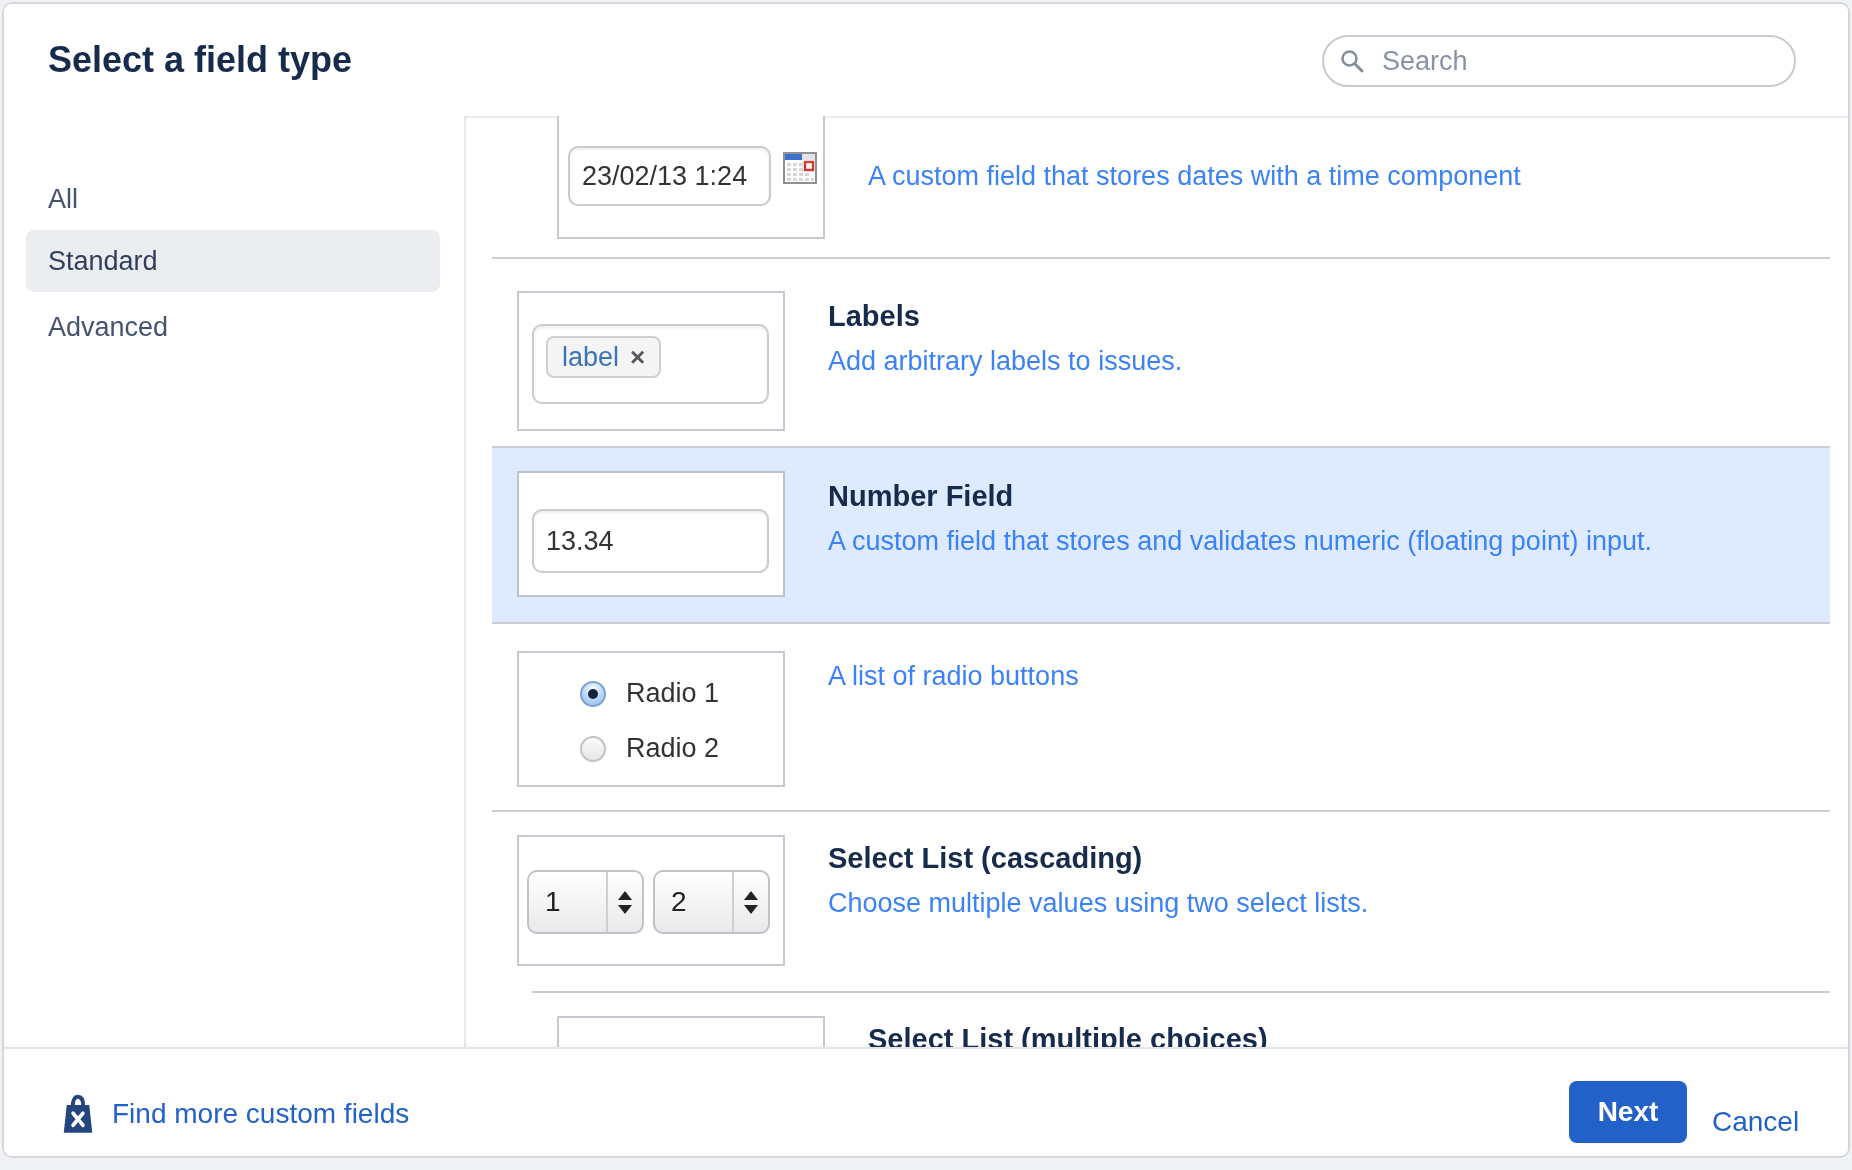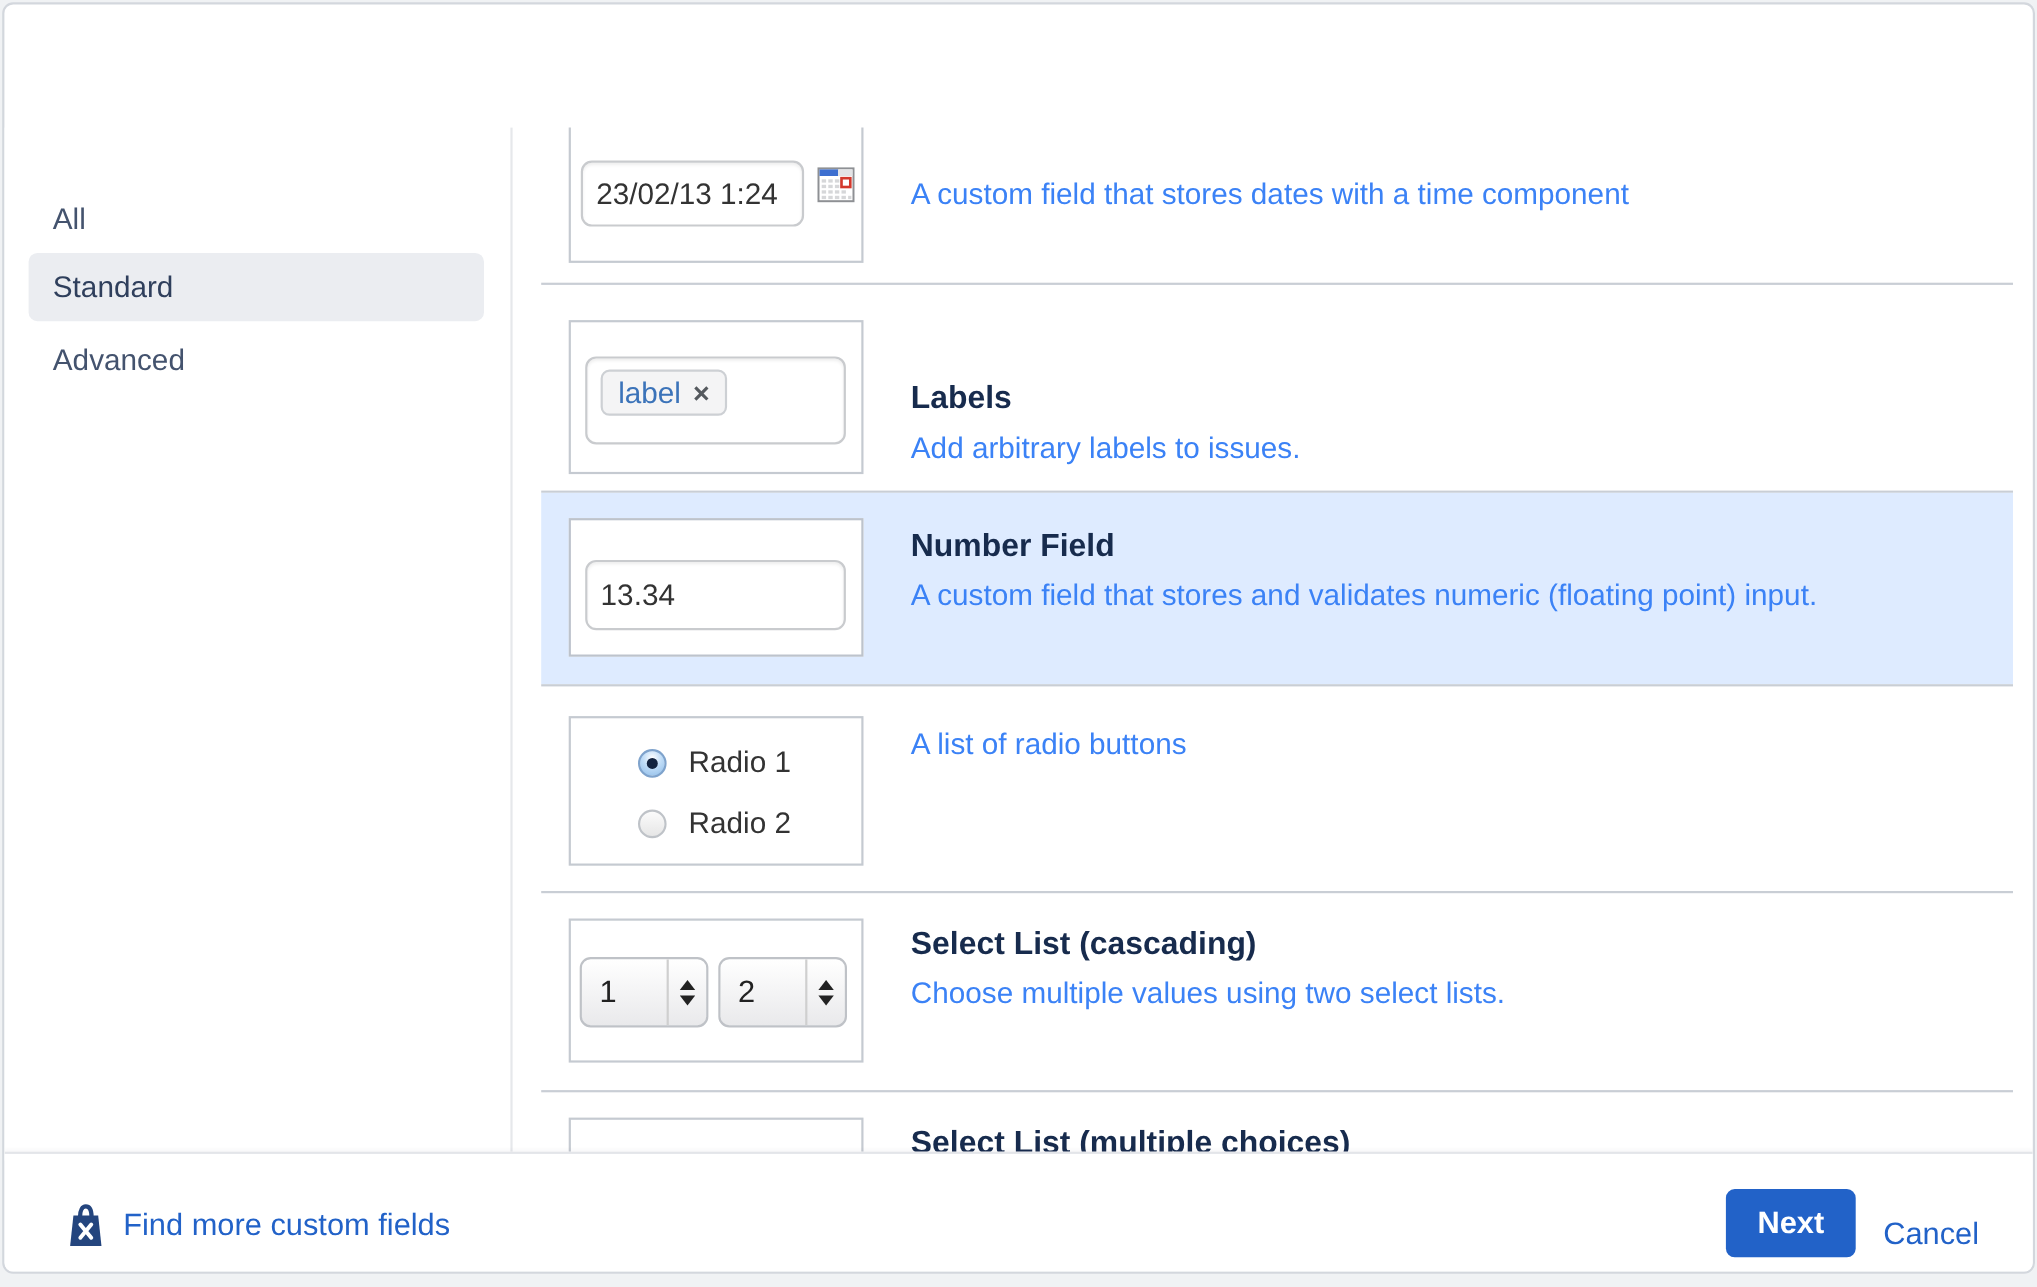--- a/index.html
+++ b/index.html
@@ -32,21 +32,21 @@
   .side-item {
     position:absolute; left:22px; width:414px; height:62px;
     display:flex; align-items:center; padding-left:22px; box-sizing:border-box;
     border-radius:8px; font-size:27px; color:#44536E; cursor:pointer;
   }
   .side-item.active { background:#EBEDF1; color:#2F3F5C; }
   .side-divider { position:absolute; left:460px; top:112px; width:2px; height:939px; background:#E6E8EB; }
   
   .list { position:absolute; left:462px; top:112px; width:1386px; height:939px; overflow:hidden; }
   .row { position:absolute; left:0; right:0; cursor:pointer; }
-  .row-clip { overflow:hidden; }
+  .row-clip { overflow:hidden;margin-left:40px; }
   .sep { position:absolute; top:0; left:26px; right:22px; height:2px; background:#C9CED5; }
   .row-bg { position:absolute; top:2px; left:26px; right:22px; bottom:0; background:#DEEBFF; }
   .pbox { position:absolute; left:51px; width:268px; box-sizing:border-box; background:#fff; border:2px solid #C5CAD1; }
   .mini-input {
     position:absolute; box-sizing:border-box; background:#fff;
     border:2px solid #C9CBCE; border-radius:10px;
     box-shadow:inset 0 2px 3px rgba(0,0,0,0.07);
     font-size:27px; color:#333; display:flex; align-items:center; padding-left:12px;
   }
   .rtext { position:absolute; left:362px; }
@@ -93,20 +93,30 @@
     font-size:28px; font-weight:bold; font-family:"Liberation Sans", sans-serif; cursor:pointer;
   }
   .cancel-link { position:absolute; left:1708px; top:42px; height:62px; line-height:62px; font-size:28px; color:#2262C8; cursor:pointer; }
 </style>
 </head>
 <body>
 
 <div class="screen">
   <div class="modal">
 
+    <div class="header">
+      <div class="title">Select a field type</div>
+      <div class="search-wrap">
+        <input type="text" placeholder="Search" style="">
+        <svg class="search-icon" viewBox="0 0 26 26">
+          <circle cx="10.5" cy="10.5" r="7" fill="none" stroke="#878F9B" stroke-width="2.6"></circle>
+          <line x1="16" y1="16" x2="23" y2="23" stroke="#878F9B" stroke-width="3" stroke-linecap="round"></line>
+        </svg>
+      </div>
+    </div>
 
     <div class="sidebar">
       <div class="side-item" style="top:52px;">
           <span>All</span>
         </div>
       <div class="side-item" style="top:180px;">
           <span>Advanced</span>
         </div>
       <div class="side-item active" style="top:114px;">
           <span>Standard</span>
@@ -153,21 +163,21 @@
 
       <div class="row" style="top:141px; height:189px;">
         <div class="sep"></div>
         <div class="pbox" style="top:34px; height:140px;"></div>
         <div class="mini-input" style="left:66px; top:67px; width:237px; height:80px; padding-left:0;">
           <span class="tag">
             <span class="tag-text">label</span>
             <span class="tag-x">×</span>
           </span>
         </div>
-        <div class="rtext" style="top:37px;margin-top:46px;">
+        <div class="rtext" style="top:37px;">
           <div class="row-title">Labels</div>
           <div class="row-desc">Add arbitrary labels to issues.</div>
         </div>
       </div>
 
       <div class="row" style="top:330px; height:176px;">
         <div class="sep"></div>
         <div class="row-bg"></div>
         <div class="pbox" style="top:25px; height:126px; border-color:#BDC3CC;"></div>
         <div class="mini-input" style="left:66px; top:63px; width:237px; height:64px;">

